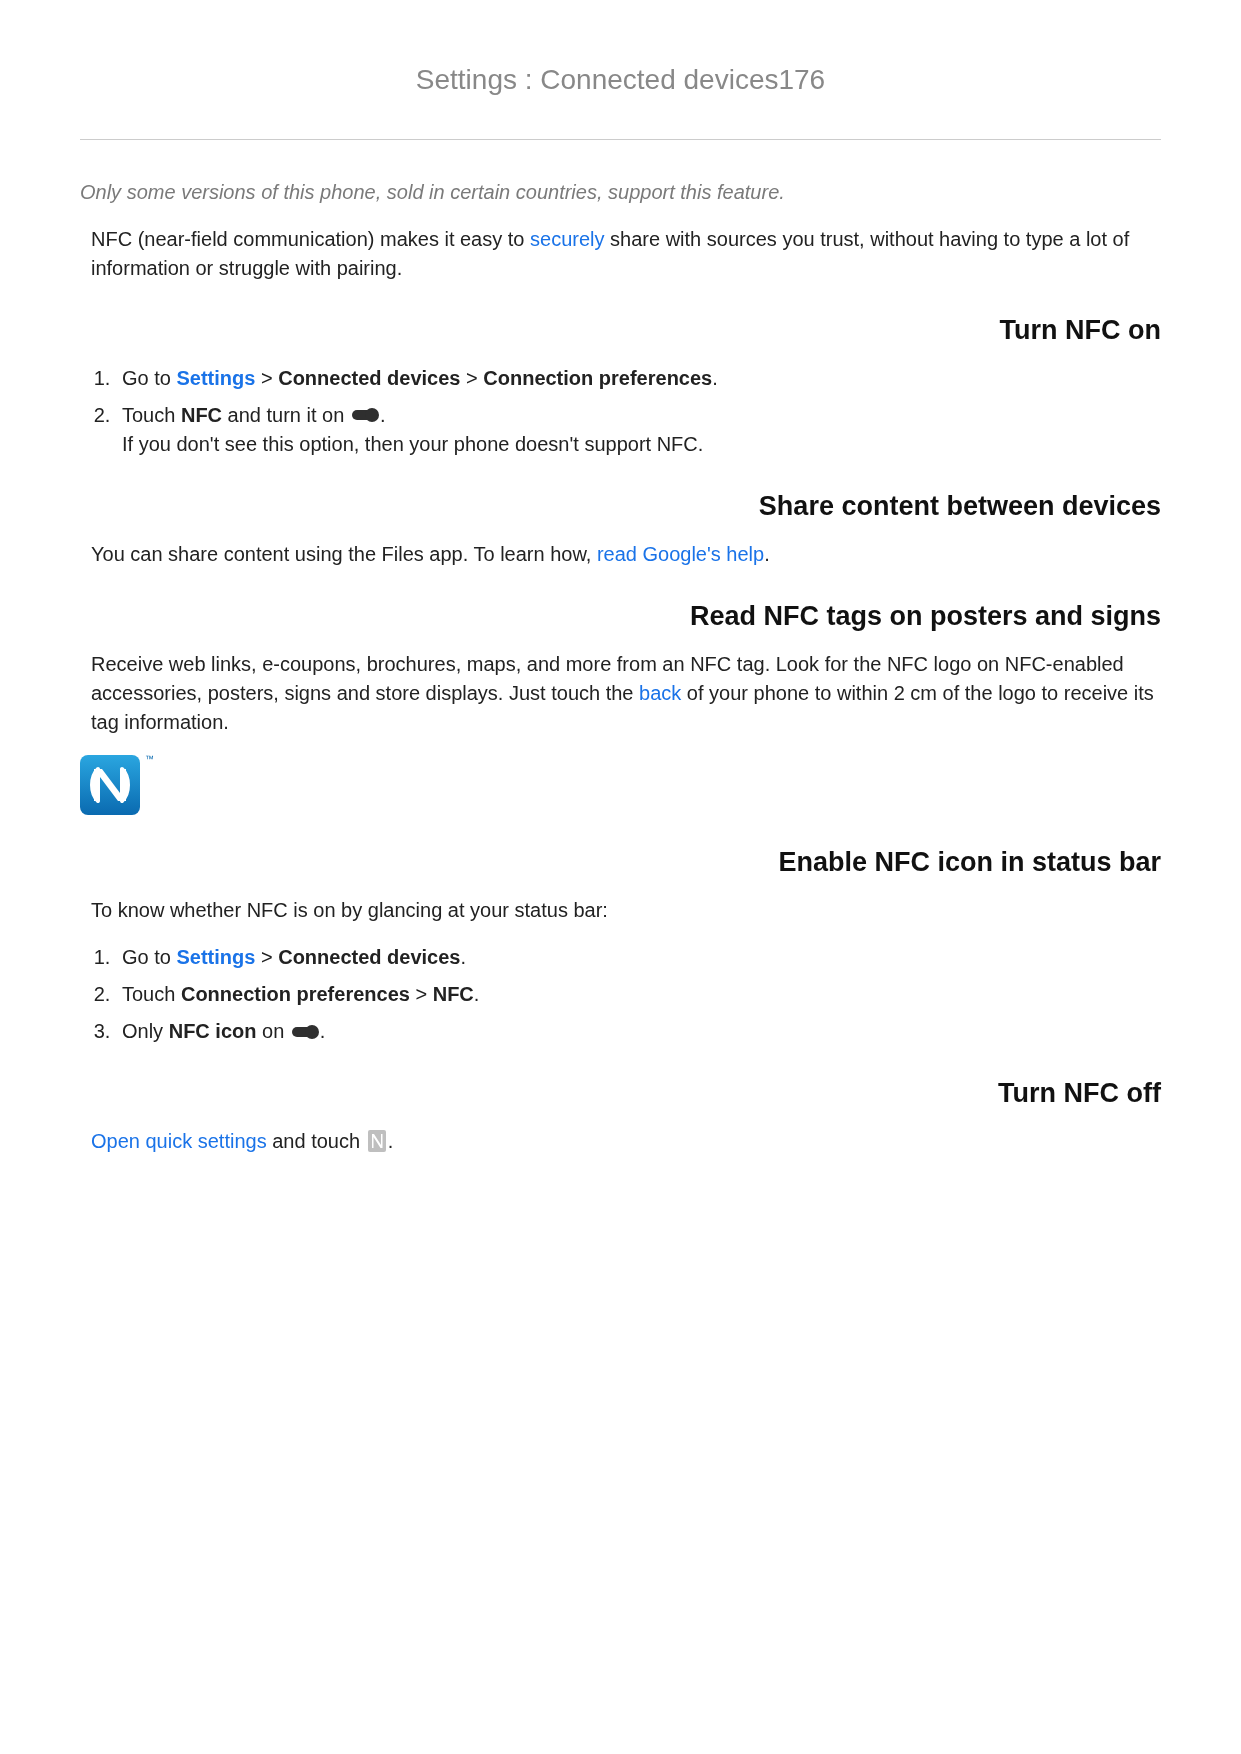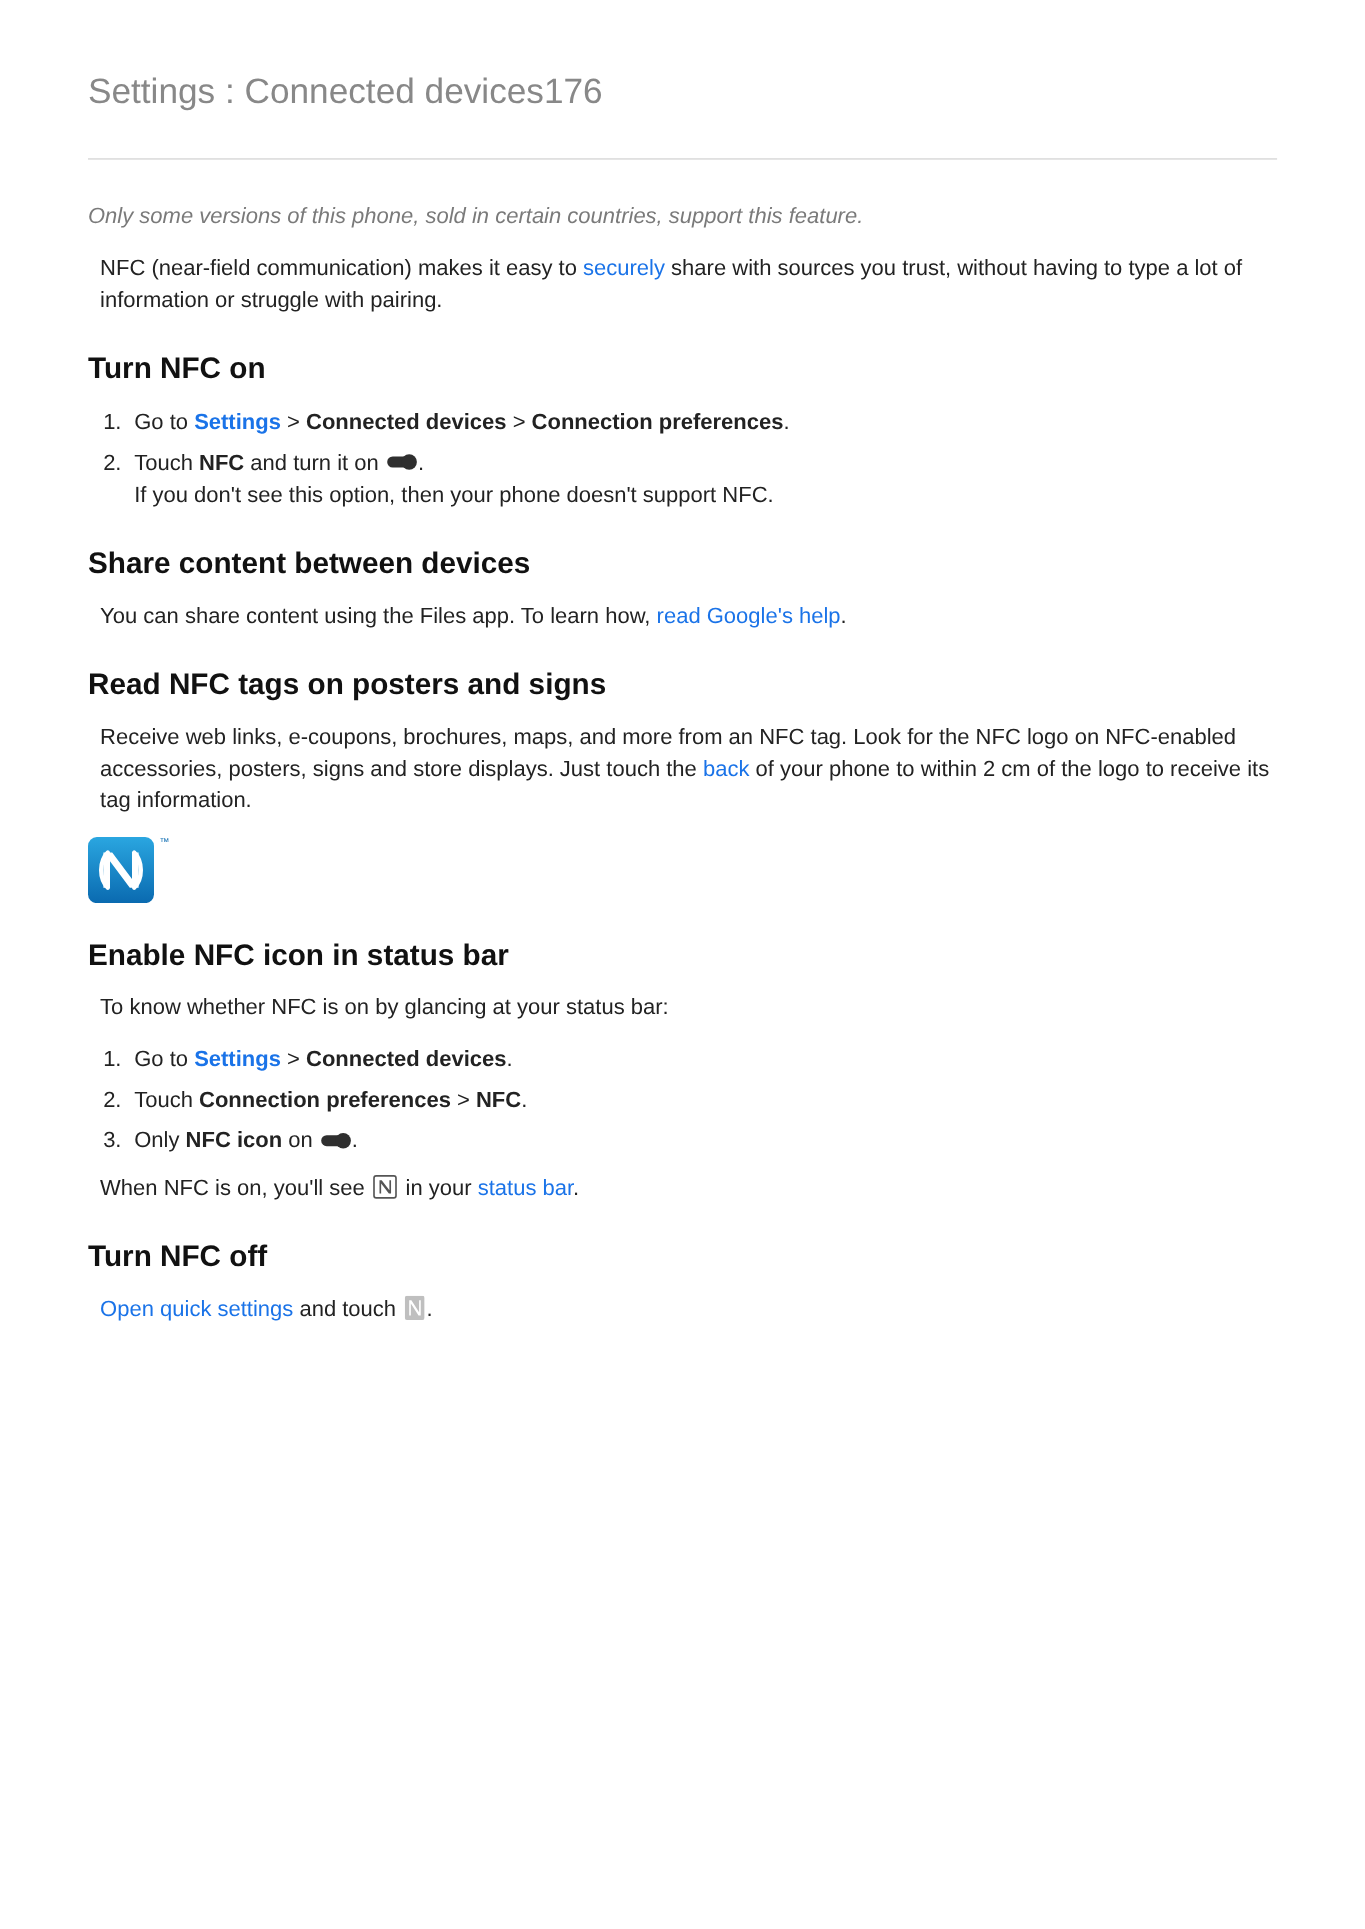--- a/index.html
+++ b/index.html
@@ -13,24 +13,24 @@
   }
   .page {
     width: 1241px;
     min-height: 1754px;
     box-sizing: border-box;
     padding: 60px 80px 60px 80px;
     position: relative;
   }
   .header-row {
     display: flex;
-    justify-content: flex-start;
+    justify-content: center;
     align-items: baseline;
     color: #888888;
-    font-size: 32px;
+    font-size: 28px;
     font-weight: 400;
     padding-bottom: 38px;
   }
   .hr {
     border: none;
     border-top: 1px solid #cccccc;
     margin: 0 0 38px 0;
   }
   h1 {
     font-size: 36px;
@@ -45,20 +45,21 @@
   }
   p {
     margin: 0 0 18px 11px;
     max-width: 1080px;
   }
   h2 {
     font-size: 27px;
     font-weight: 700;
     margin: 28px 0 14px 0;
     color: #111111;
+    text-align: right;
   }
   a.link {
     color: #1a73e8;
     text-decoration: none;
   }
   .link-bold {
     color: #1a73e8;
     font-weight: 700;
     text-decoration: none;
   }
@@ -192,28 +193,20 @@
     <li>
       <span>Go to </span><a href="#" class="link-bold">Settings</a><span> &gt; </span><span class="bold">Connected devices</span><span>.</span>
     </li>
     <li>
       <span>Touch </span><span class="bold">Connection preferences</span><span> &gt; </span><span class="bold">NFC</span><span>.</span>
     </li>
     <li>
       <span>Only </span><span class="bold">NFC icon</span><span> on </span><span class="toggle-on"></span><span>.</span>
     </li>
   </ol>
-  <p>
-    <span>When NFC is on, you'll see </span><span class="nfc-small-outline">
-      <svg viewBox="0 0 22 22" width="22" height="22">
-        <rect x="1" y="1" width="20" height="20" rx="2" fill="none" stroke="#555" stroke-width="1.5"></rect>
-        <path d="M6 17 L6 5 L8 5 L15 14 L15 5 L16.5 5 L16.5 17 L14.5 17 L7.5 8 L7.5 17 Z" fill="#555"></path>
-      </svg>
-    </span><span> in your </span><a href="#" class="link">status bar</a><span>.</span>
-  </p>
 
   <h2>Turn NFC off</h2>
   <p>
     <a href="#" class="link">Open quick settings</a><span> and touch </span><span class="nfc-small-gray">
       <svg viewBox="0 0 18 22" width="18" height="22">
         <rect x="0" y="0" width="18" height="22" rx="2" fill="#bfbfbf"></rect>
         <path d="M4 18 L4 4 L6 4 L13 15 L13 4 L14.5 4 L14.5 18 L12.5 18 L5.5 7 L5.5 18 Z" fill="#ffffff"></path>
       </svg>
     </span><span>.</span>
   </p>

